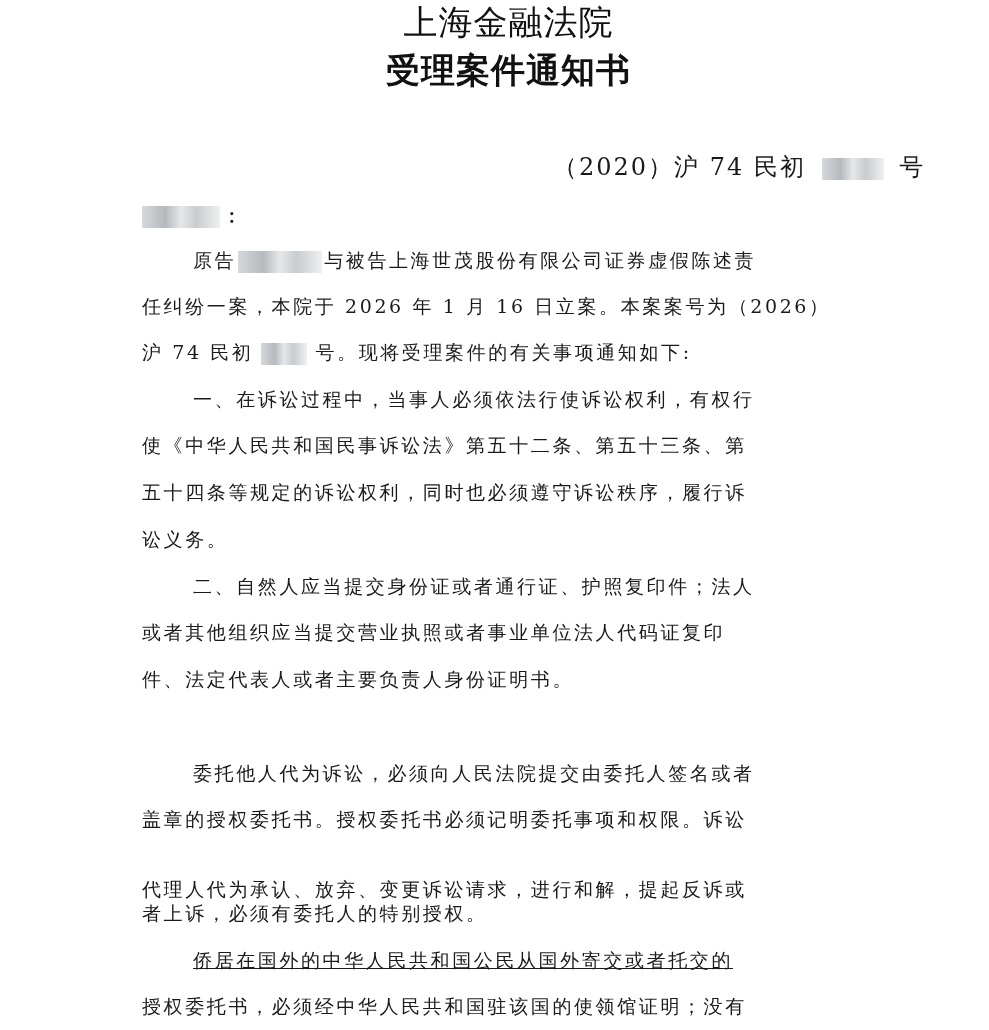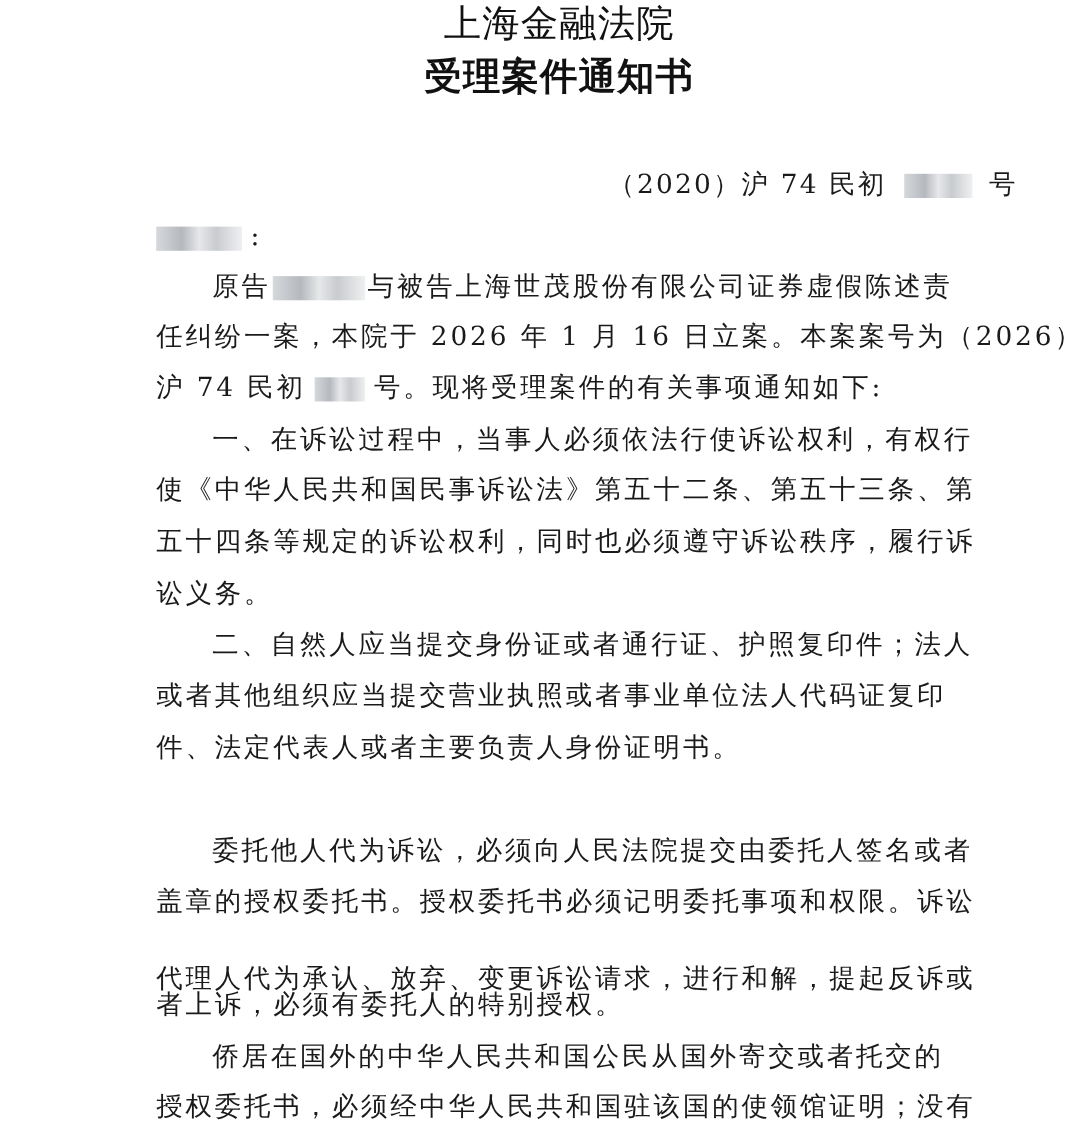--- a/index.html
+++ b/index.html
@@ -64,21 +64,21 @@
     position: absolute;
     left: 142px;
     top: 191px;
     font-size: 24px;
     line-height: 40px;
     white-space: nowrap;
   }
   .line {
     position: absolute;
     left: 142px;
-    font-size: 24px;
+    font-size: 19px;
     line-height: 40px;
     white-space: nowrap;
     letter-spacing: 2.6px;
   }
   .indent { left: 193px; }
 </style>
 </head>
 <body>
 
 <div class="page">
@@ -113,16 +113,16 @@
   <div class="line indent" style="top:562px;">二、自然人应当提交身份证或者通行证、护照复印件；法人</div>
   <div class="line" style="top:608px;">或者其他组织应当提交营业执照或者事业单位法人代码证复印</div>
   <div class="line" style="top:655px;">件、法定代表人或者主要负责人身份证明书。</div>
 
 
   <div class="line indent" style="top:749px;">委托他人代为诉讼，必须向人民法院提交由委托人签名或者</div>
   <div class="line" style="top:795px;">盖章的授权委托书。授权委托书必须记明委托事项和权限。诉讼</div>
   <div class="line" style="top:842px;margin-top:23px;">代理人代为承认、放弃、变更诉讼请求，进行和解，提起反诉或</div>
   <div class="line" style="top:889px;">者上诉，必须有委托人的特别授权。</div>
 
-  <div class="line indent" style="top:936px;">侨居在国外的中华人民共和国公民从国外寄交或者托交的</div>
+  <div class="line indent" style="top:936px;text-decoration:underline;">侨居在国外的中华人民共和国公民从国外寄交或者托交的</div>
   <div class="line" style="top:982px;">授权委托书，必须经中华人民共和国驻该国的使领馆证明；没有</div>
 
 </div>
 
 </body></html>

